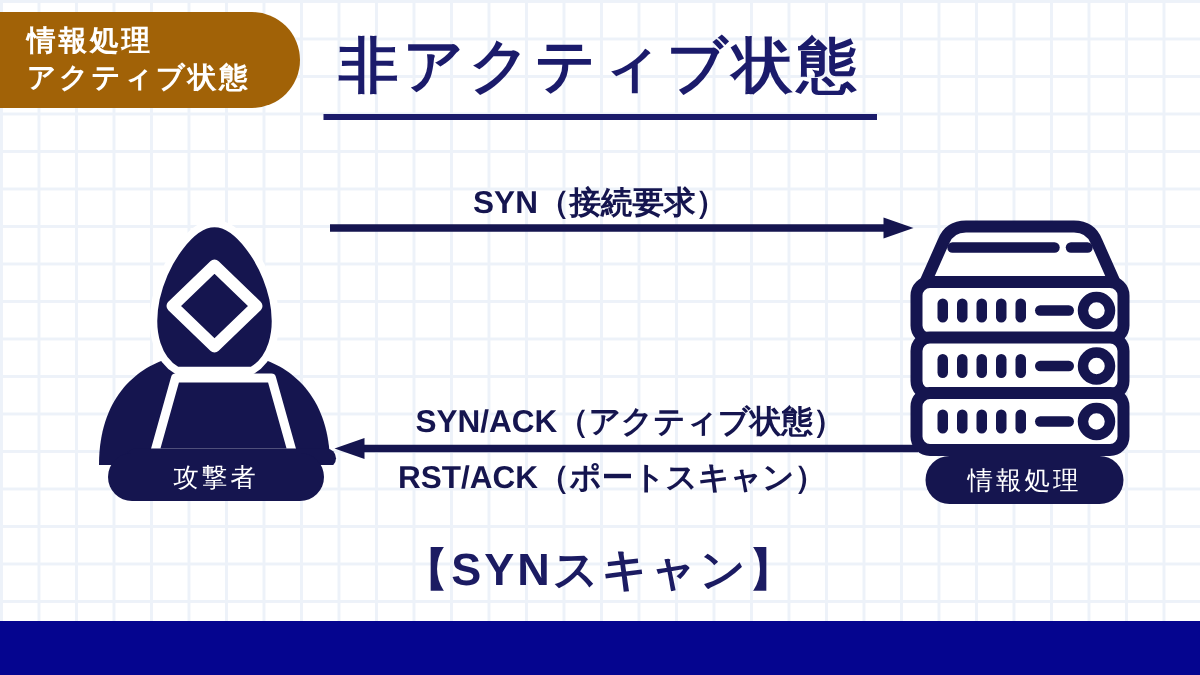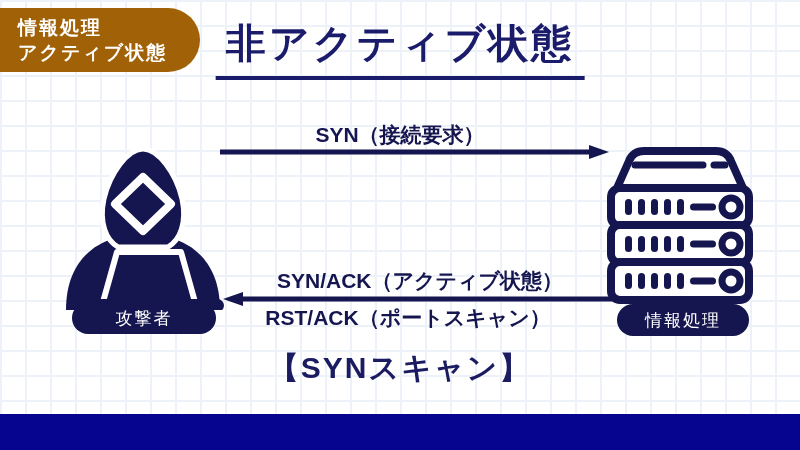--- a/index.html
+++ b/index.html
@@ -44,21 +44,21 @@
   .hacker-icon{left:56px;top:146px;}
   .server-icon{left:604px;top:146px;}
   .pill-badge{
     position:absolute;background:#15154f;color:#ffffff;
     border-radius:17px;display:flex;align-items:center;justify-content:center;
     font-weight:400;font-size:17px;letter-spacing:2px;white-space:nowrap;
   }
   .attacker-badge{left:72px;top:302px;width:144px;height:32px;}
   .target-badge{left:617px;top:304px;width:132px;height:32px;}
   .caption{
-    position:absolute;left:50%;top:348px;transform:translateX(-50%);
+    position:absolute;left:50%;top:360px;transform:translateX(-50%);
     font-size:30px;font-weight:800;color:#1b1b62;letter-spacing:2px;white-space:nowrap;
   }
   .footer-bar{
     position:absolute;left:0;bottom:0;width:800px;height:36px;background:#05058f;
   }
 </style>
 </head>
 <body>
 
 <div class="grid-bg"></div>

